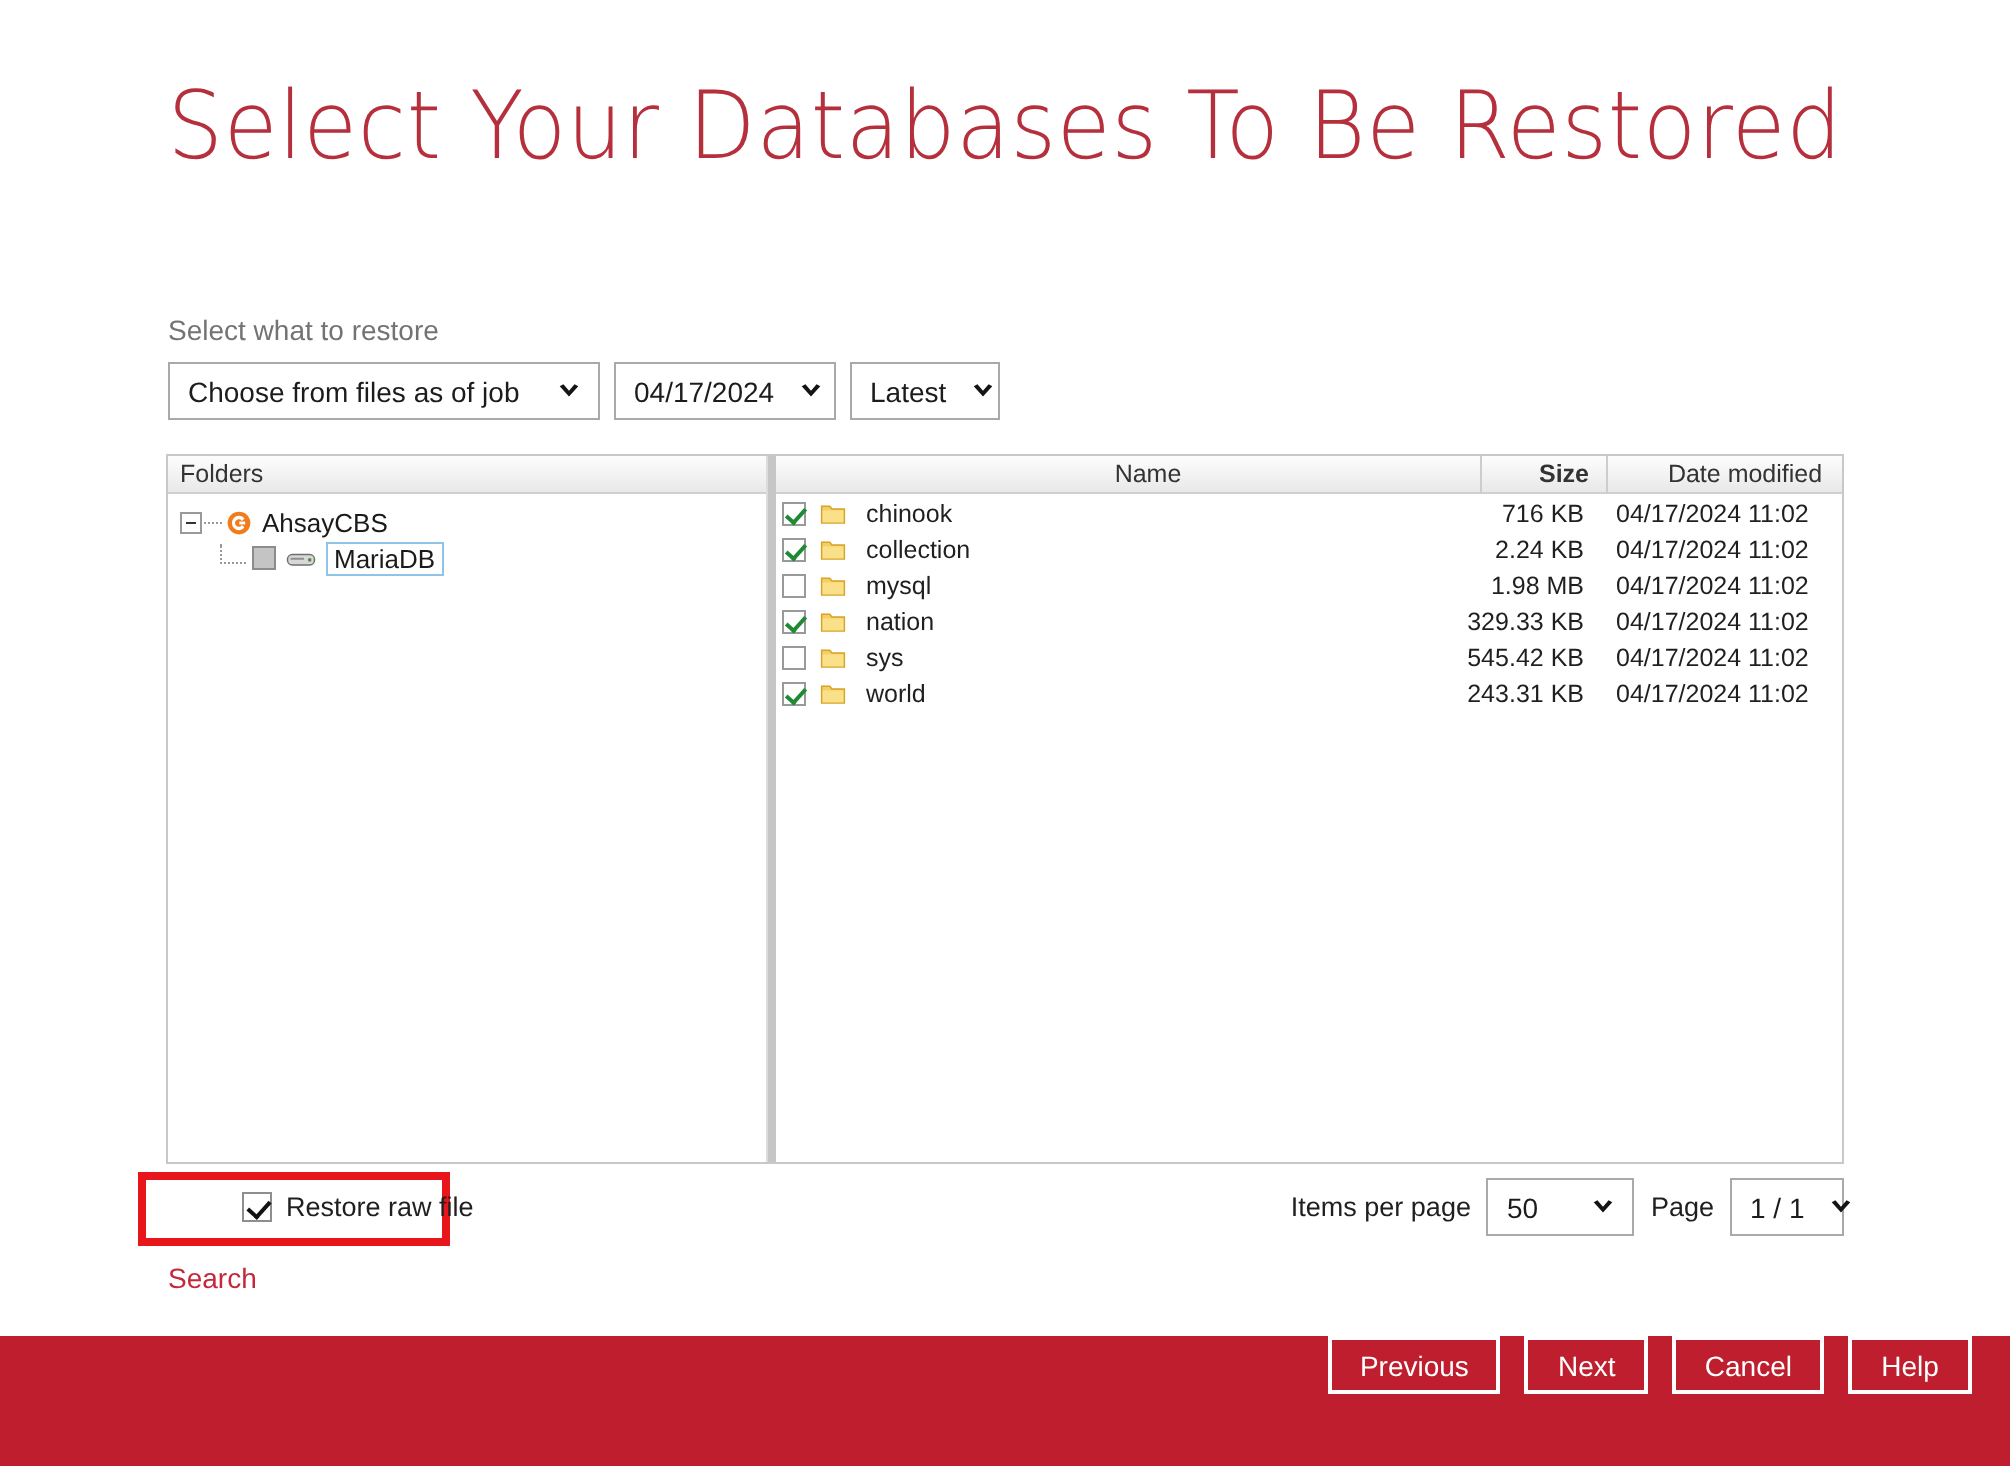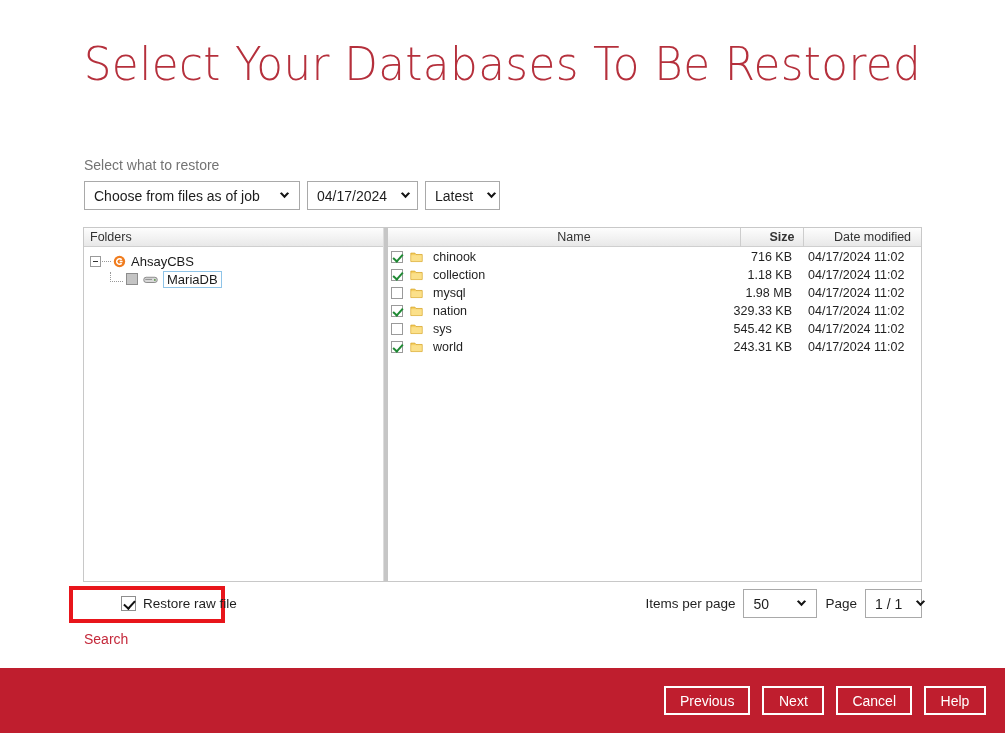--- a/index.html
+++ b/index.html
@@ -301,21 +301,20 @@
 
   
   .footer {
     position: absolute;
     left: 0;
     top: 668px;
     width: 1005px;
     height: 65px;
     background: #bf1e2e;
     display: flex;
-    align-items: center;
     justify-content: flex-end;
     padding-right: 19px;
     gap: 12px;
   }
   .fbtn {
     min-width: 62px;
     height: 29px;
     border: 2px solid #ffffff;
     background: transparent;
     color: #ffffff;
@@ -420,21 +419,21 @@
           <span class="c-check">
             <span class="cbx checked"></span>
           </span>
           <span class="c-icon">
             <svg class="folder-icon" viewBox="0 0 16 14">
               <path d="M1 2.2 H6 L7.4 3.9 H15 V12.6 H1 Z" fill="#f5cf63" stroke="#d6a326" stroke-width="0.9"></path>
               <path d="M1.6 4.8 H14.4 V12.2 H1.6 Z" fill="#fbe08a"></path>
             </svg>
           </span>
           <span class="c-name">collection</span>
-          <span class="c-size">1.18 KB</span>
+          <span class="c-size">2.24 KB</span>
           <span class="c-date">04/17/2024 11:02</span>
         </div>
         <div class="frow">
           <span class="c-check">
             <span class="cbx"></span>
           </span>
           <span class="c-icon">
             <svg class="folder-icon" viewBox="0 0 16 14">
               <path d="M1 2.2 H6 L7.4 3.9 H15 V12.6 H1 Z" fill="#f5cf63" stroke="#d6a326" stroke-width="0.9"></path>
               <path d="M1.6 4.8 H14.4 V12.2 H1.6 Z" fill="#fbe08a"></path>

